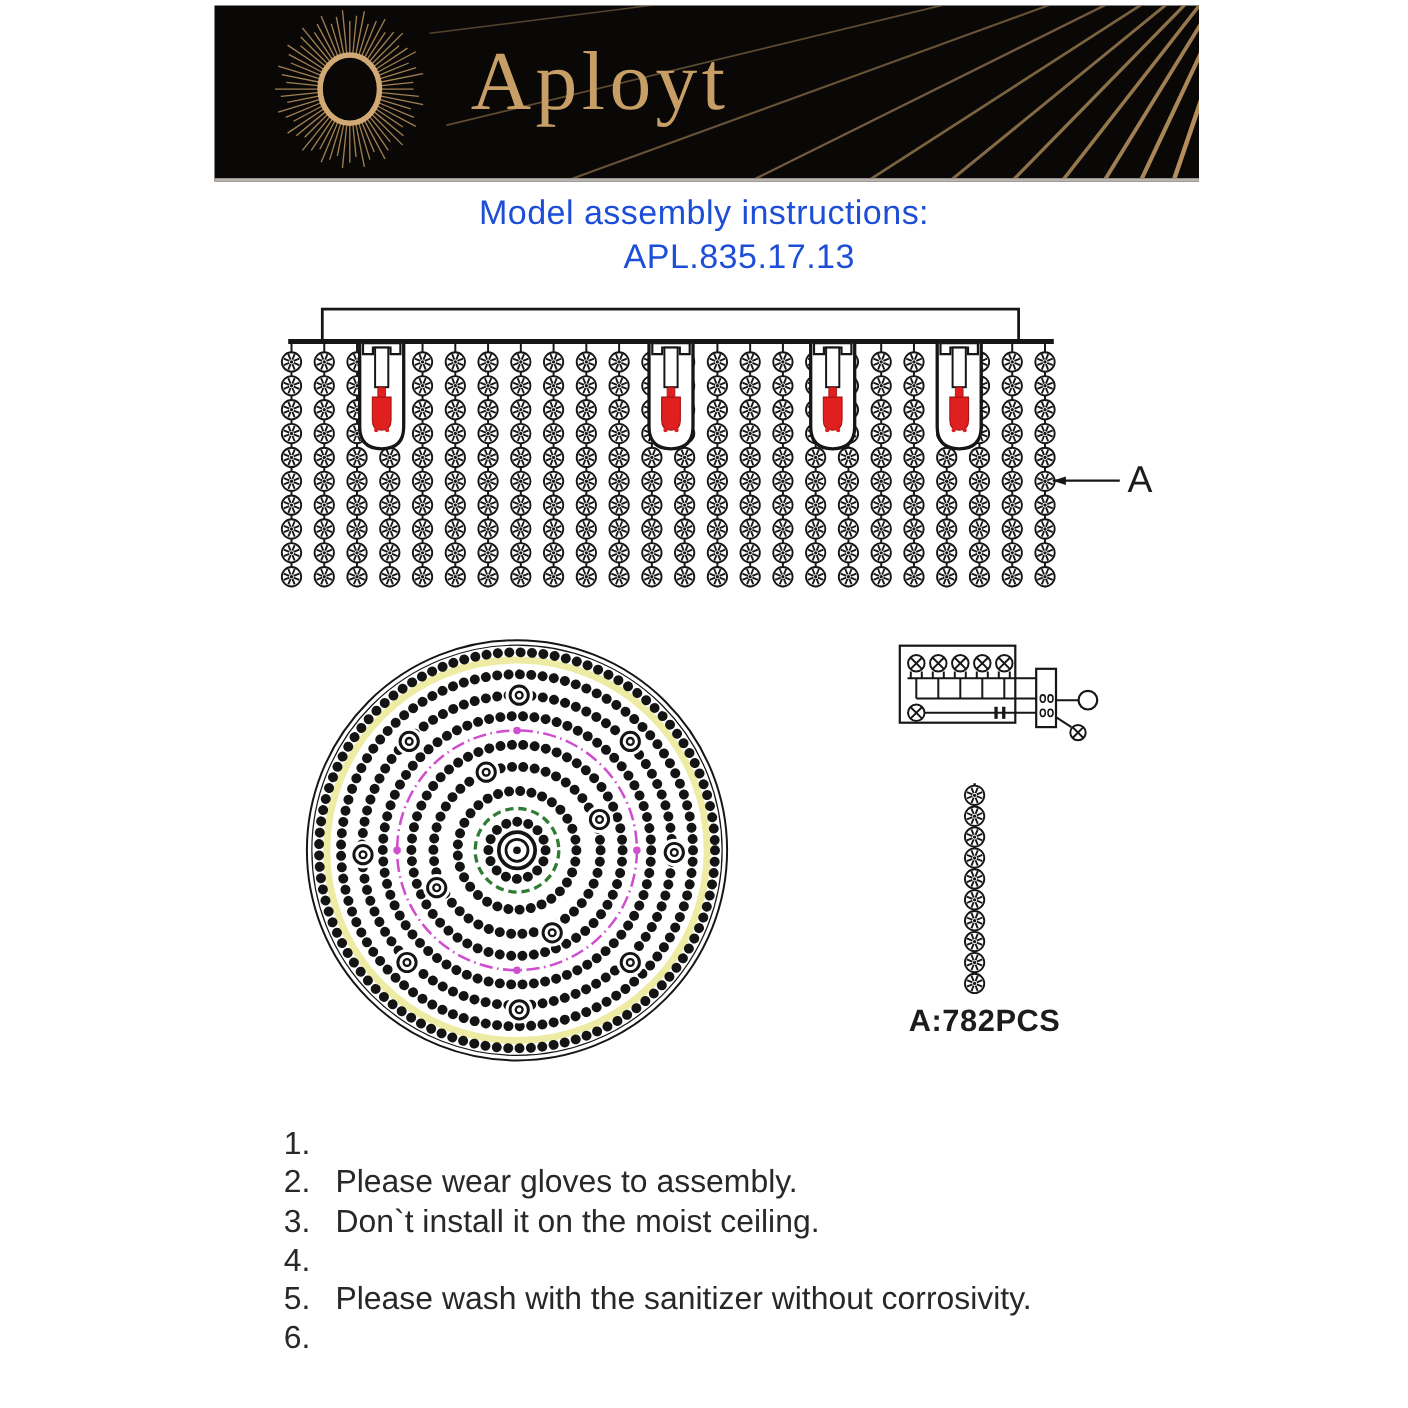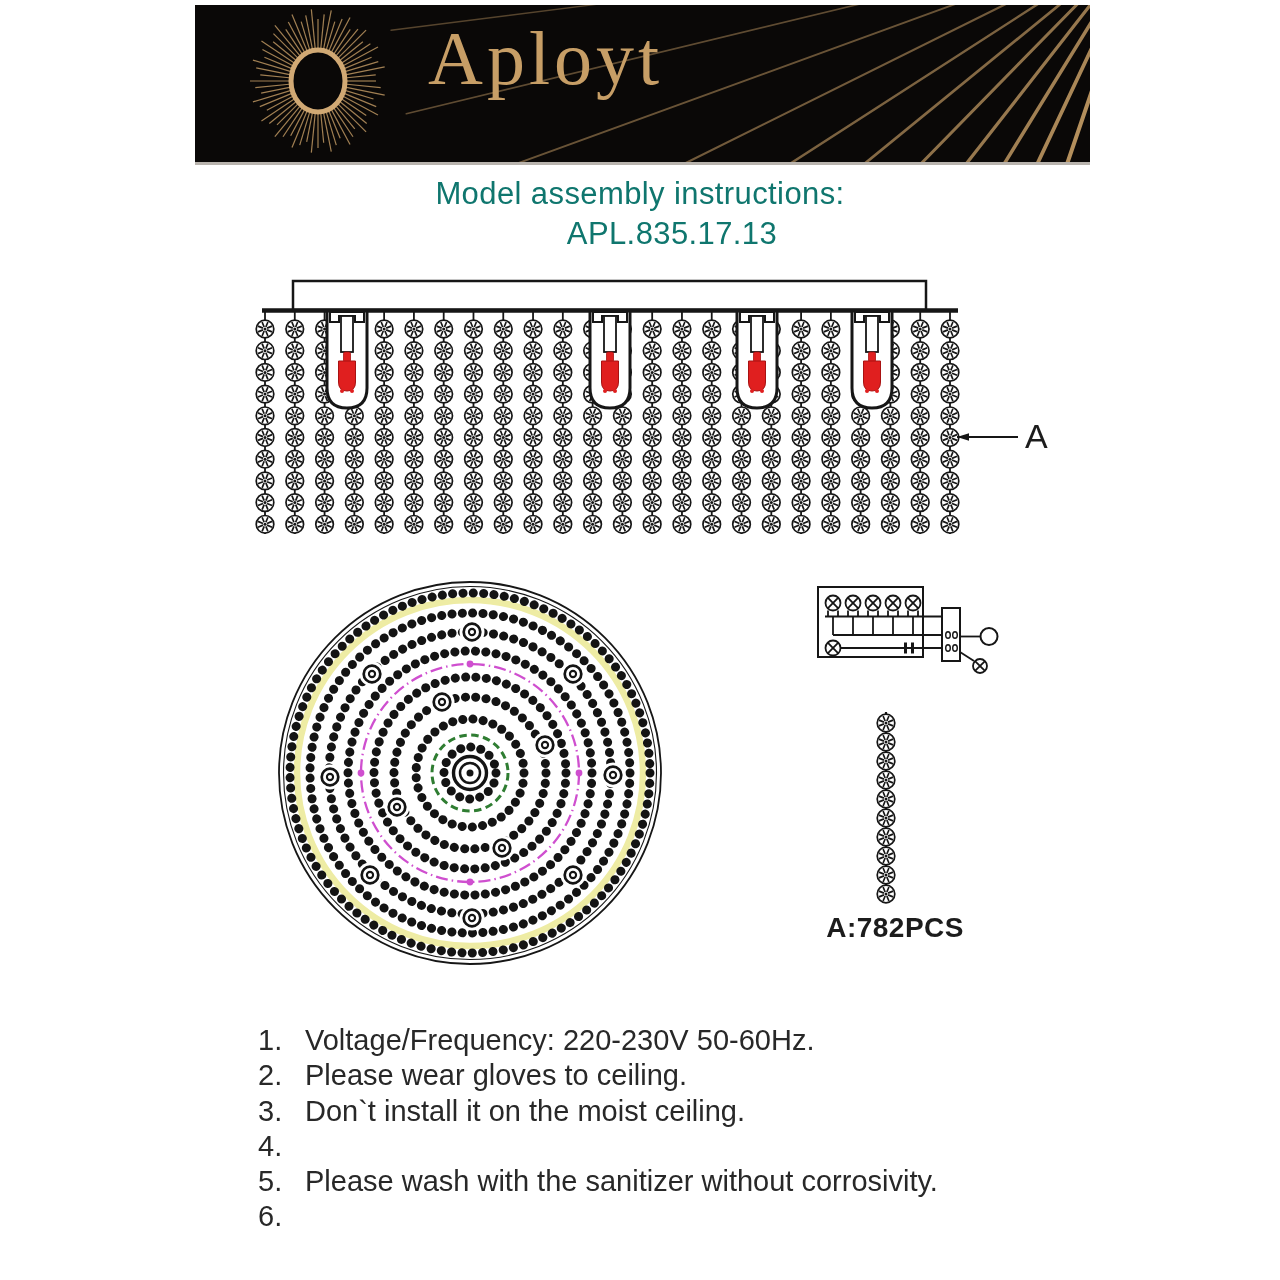--- a/index.html
+++ b/index.html
@@ -1,23 +1,23 @@
 <!DOCTYPE html>
 <html><head>
 <meta charset="utf-8">
 <style>
   html,body{margin:0;padding:0;background:#fff;}
   .page{position:relative;width:1280px;height:1280px;background:#ffffff;overflow:hidden;
         font-family:"Liberation Sans",sans-serif;}
   .banner{position:absolute;left:195px;top:5px;width:895px;height:157px;background:#0a0807;
           border-bottom:3px solid #b9b4ae;overflow:hidden;}
   .banner svg{position:absolute;left:0;top:0;}
-  .brand{position:absolute;left:233px;top:10px;font-family:"Liberation Serif",serif;
+  .brand{position:absolute;left:233px;top:26px;font-family:"Liberation Serif",serif;
          font-size:76px;font-weight:400;color:#c79e66;letter-spacing:4px;}
-  .title-line{position:absolute;left:0;width:1280px;text-align:center;color:#0f766e;
+  .title-line{position:absolute;left:0;width:1280px;text-align:center;color:#1d4ed8;
               font-size:31px;letter-spacing:.4px;}
   #title1{top:176px;} #title2{top:216px;padding-left:32px;}
   .dwg{position:absolute;}
   .part-label{position:absolute;left:1025px;top:417px;font-size:34px;color:#1c1c1c;}
   .pcs-label{position:absolute;left:816px;top:912px;width:148px;text-align:right;
              font-size:28px;font-weight:700;letter-spacing:.5px;color:#1c1c1c;}
   .instructions{position:absolute;left:258px;top:1023px;width:830px;margin:0;padding:0;
                 list-style:none;color:#282828;font-size:29px;}
   .instructions li{display:flex;line-height:35.3px;white-space:nowrap;}
   .instructions .num{display:inline-block;width:47px;flex:0 0 47px;}
@@ -606,25 +606,24 @@
       <use href="#bead" x="28" y="150"></use>
       <use href="#bead" x="28" y="169"></use>
       <use href="#bead" x="28" y="188"></use>
     </svg>
 
   <div class="pcs-label">A:782PCS</div>
 
   <ol class="instructions">
       <li>
         <span class="num">1.</span>
-        <span>Voltage/Frequency: 220-230V 50-60Hz.</span>
       </li>
       <li>
         <span class="num">2.</span>
-        <span>Please wear gloves to ceiling.</span>
+        <span>Please wear gloves to assembly.</span>
       </li>
       <li>
         <span class="num">3.</span>
         <span>Don`t install it on the moist ceiling.</span>
       </li>
       <li>
         <span class="num">4.</span>
       </li>
       <li>
         <span class="num">5.</span>

